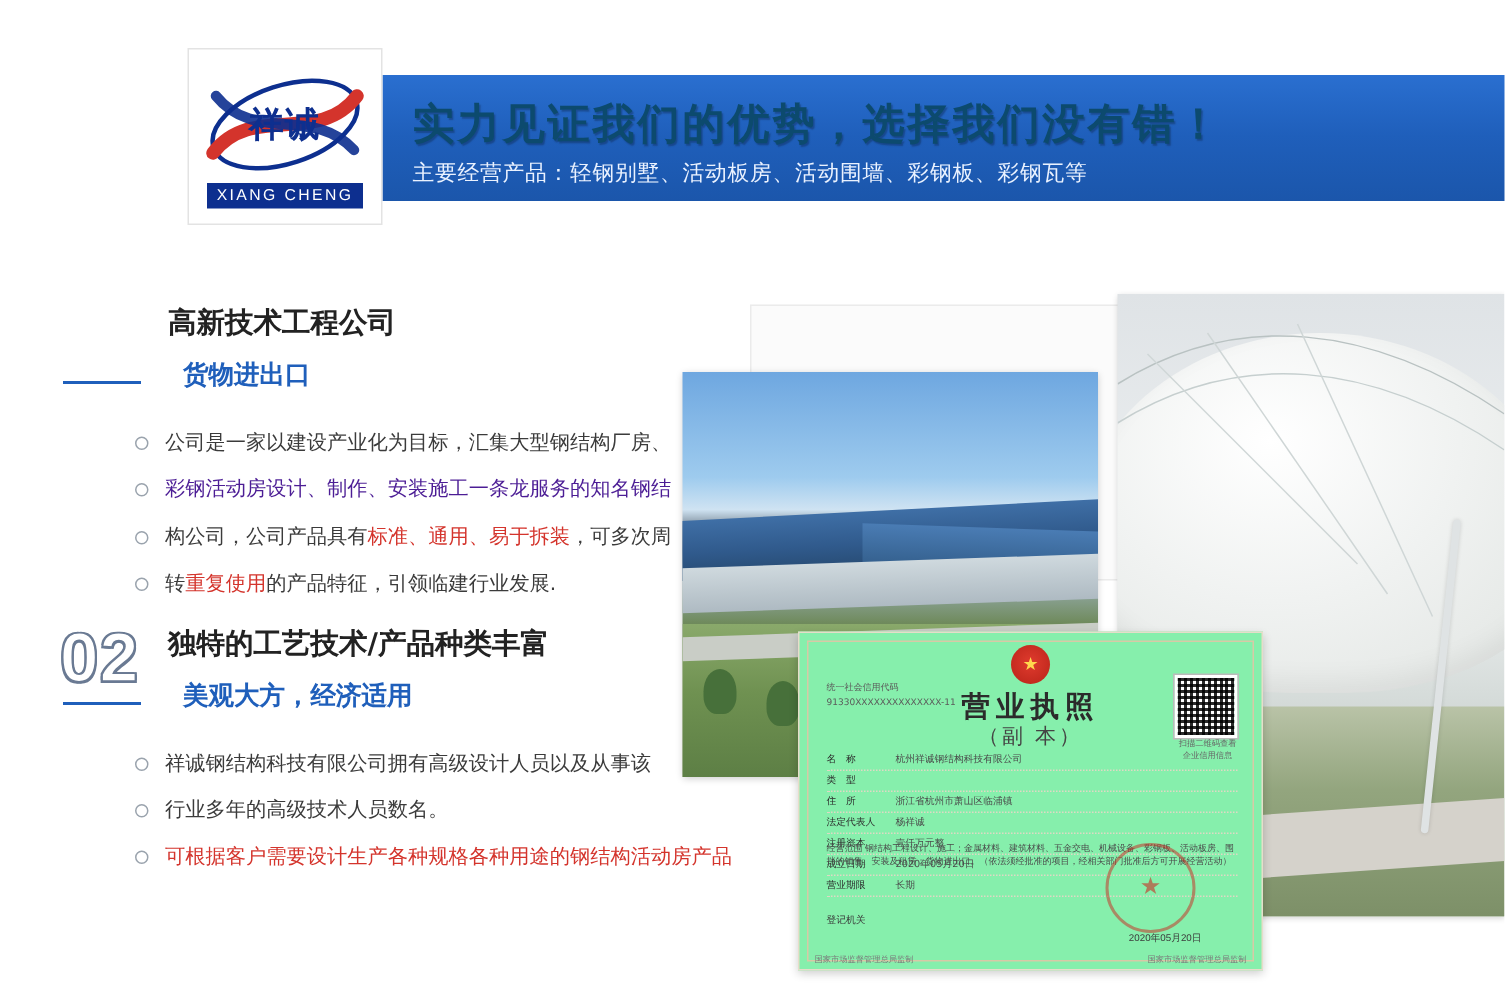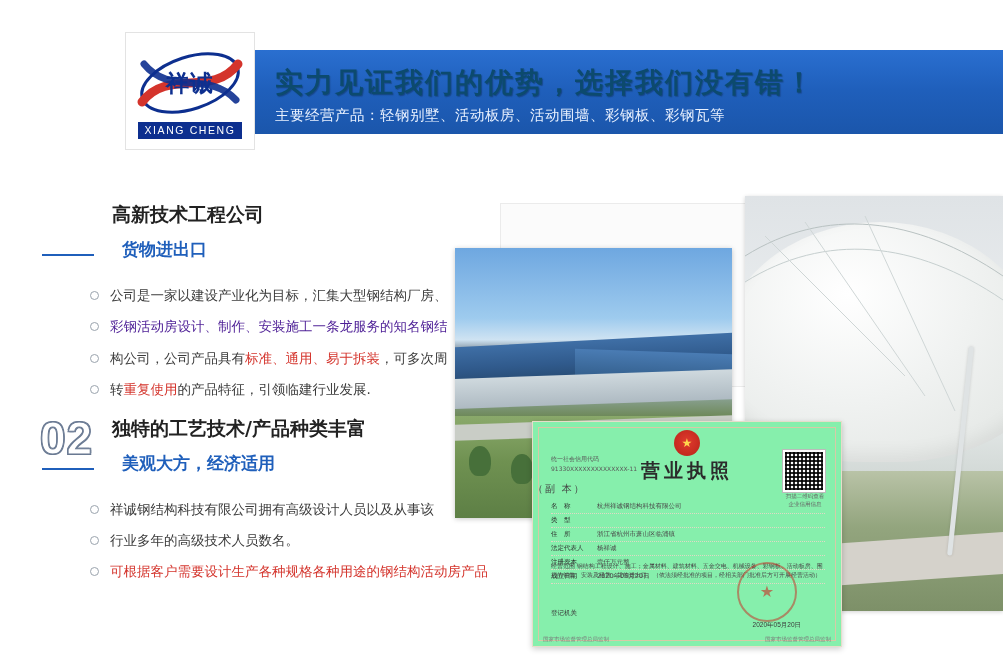--- a/index.html
+++ b/index.html
@@ -383,23 +383,23 @@
     font-size: 19px;
     font-weight: bold;
     color: #2b2b2b;
     letter-spacing: 4px;
   }
   .lic-sub {
     position: absolute;
     left: 0;
     right: 0;
     top: 60px;
-    text-align: left;
+    text-align: center;
     font-family: Liberation Sans, sans-serif;
-    font-size: 10px;
+    font-size: 14px;
     color: #444;
     letter-spacing: 2px;
   }
   .lic-code {
     position: absolute;
     left: 18px;
     top: 32px;
     font-family: "DejaVu Sans", sans-serif;
     font-size: 6px;
     color: #5a5a5a;
@@ -610,20 +610,24 @@
           <span class="v">杨祥诚</span>
         </div>
         <div class="lic-row">
           <span class="k">注册资本</span>
           <span class="v">壹仟万元整</span>
         </div>
         <div class="lic-row">
           <span class="k">成立日期</span>
           <span class="v">2020年05月20日</span>
         </div>
+        <div class="lic-row">
+          <span class="k">营业期限</span>
+          <span class="v">长期</span>
+        </div>
       </div>
 
     <div class="lic-scope">
       <span>经营范围</span>
       <span>钢结构工程设计、施工；金属材料、建筑材料、五金交电、机械设备、彩钢板、活动板房、围挡的销售、安装及租赁；货物进出口。（依法须经批准的项目，经相关部门批准后方可开展经营活动）</span>
     </div>
 
     <div class="lic-auth">登记机关</div>
     <div class="lic-seal"></div>
     <div class="lic-date">2020年05月20日</div>

